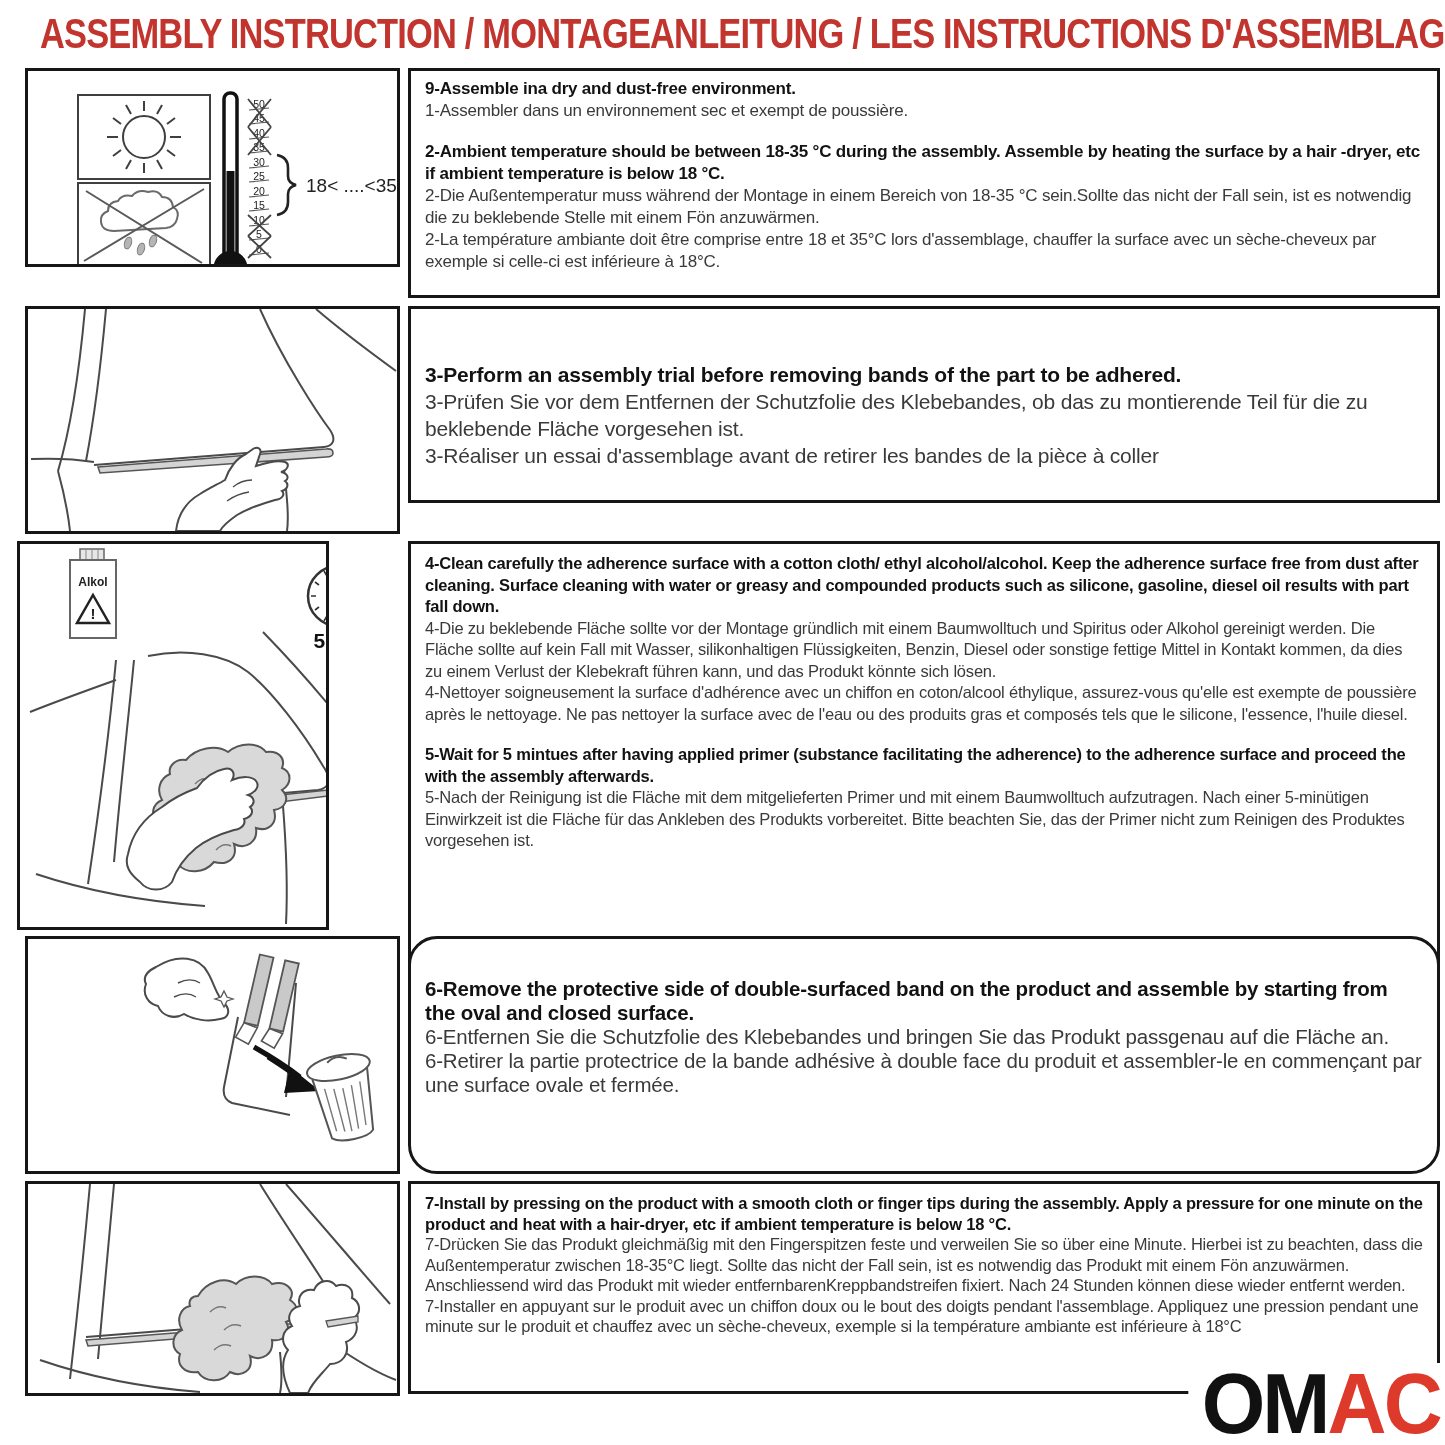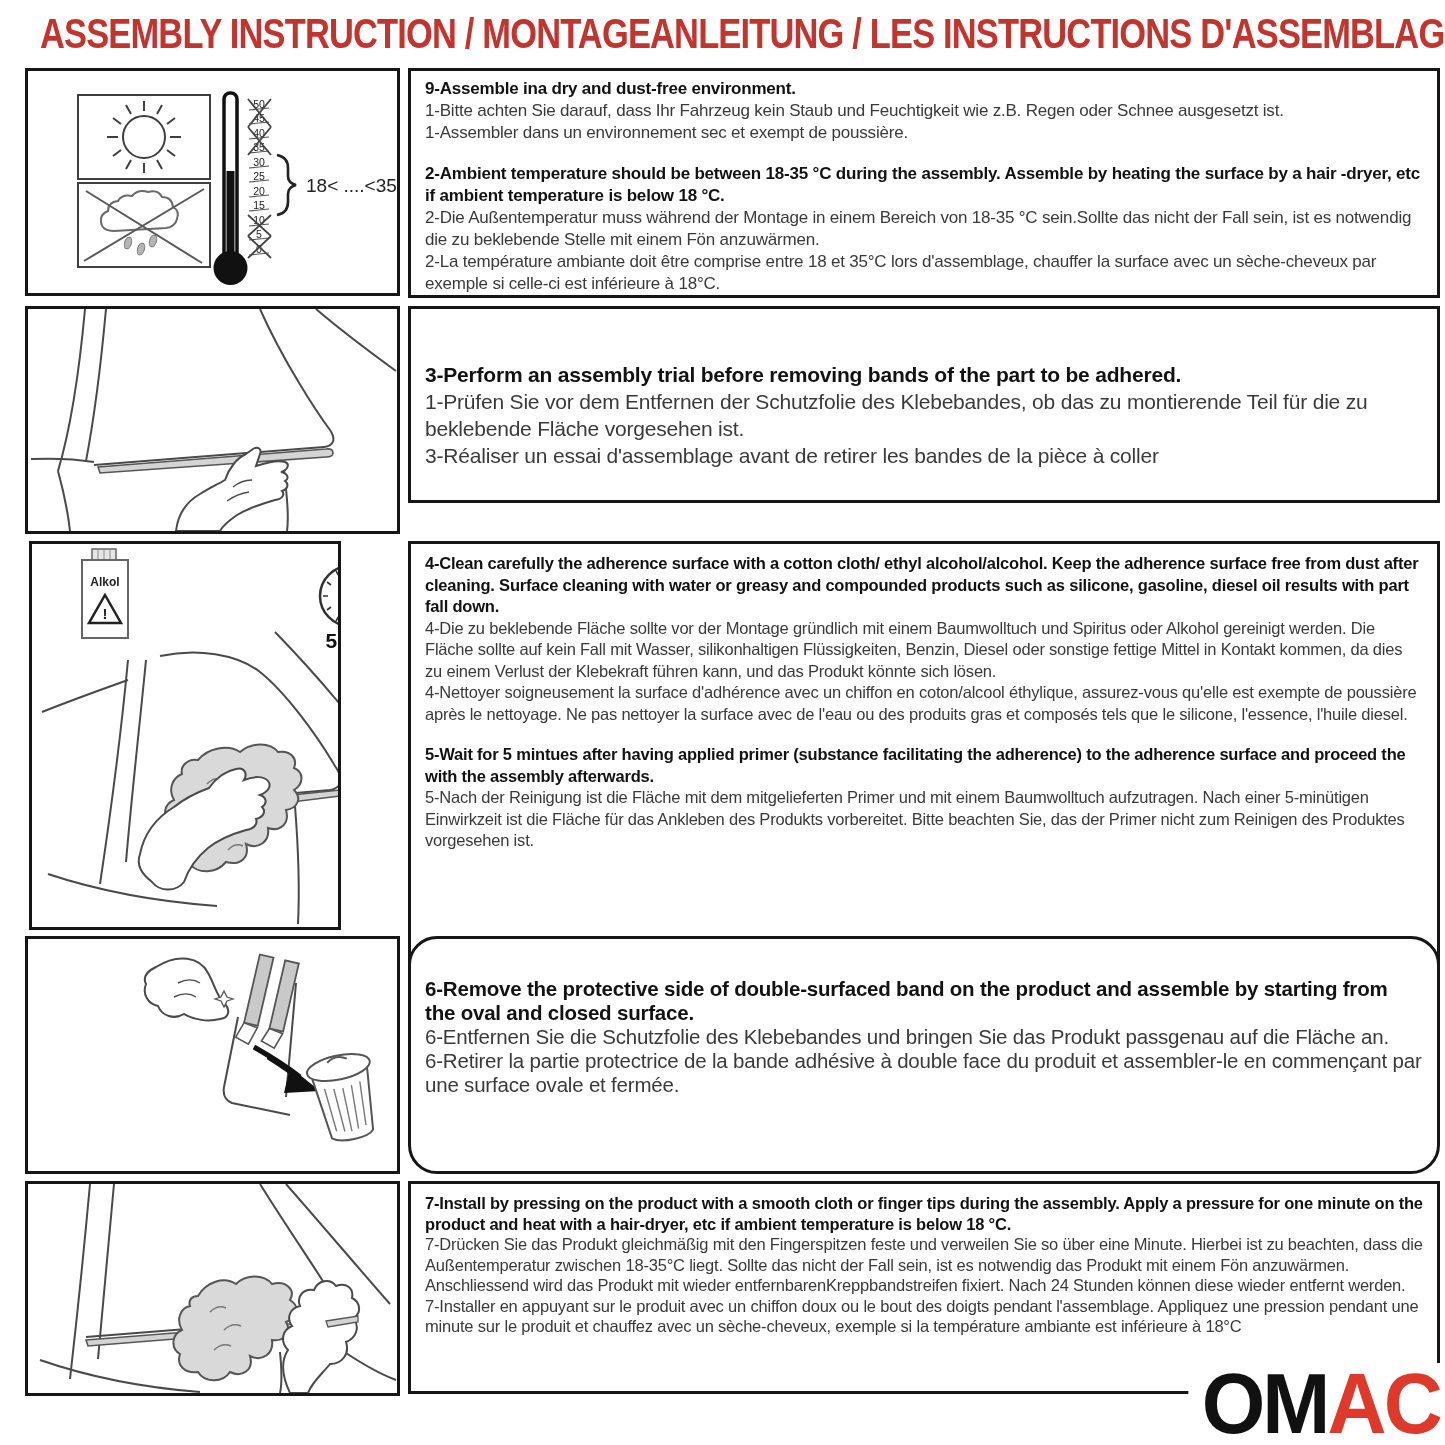--- a/index.html
+++ b/index.html
@@ -28,21 +28,21 @@
   svg{display:block;}
   svg text{font-family:"Liberation Sans",sans-serif;}
 </style>
 </head>
 <body>
 
 <div id="canvas">
 
   <div class="title">ASSEMBLY INSTRUCTION / MONTAGEANLEITUNG / LES INSTRUCTIONS D'ASSEMBLAGE</div>
 
-  <div class="box illo" style="left:25px;top:68px;width:375px;height:228px;">
+  <div class="box illo" style="left:25px;top:68px;width:375px;height:199px;">
     <svg width="369" height="222" viewBox="0 0 369 222">
       <g stroke="#3f3f3f" stroke-width="2" fill="none">
         <rect x="50" y="24" width="132" height="84"></rect>
         <circle cx="116" cy="66" r="21"></circle>
         <path d="M142 66 L153 66 M139 53 L147 47 M129 43 L134 34 M116 40 L116 30 M103 43 L98 34 M93 53 L85 47 M90 66 L79 66 M93 79 L85 85 M103 89 L98 98 M116 92 L116 102 M129 89 L134 98 M139 79 L147 85"></path>
       </g>
       <g>
         <rect x="50" y="112" width="132" height="84" stroke="#3f3f3f" stroke-width="2" fill="none"></rect>
         <path d="M86 160 Q74 160 73 151 Q72 143 80 140 Q80 131 90 130 Q94 123 104 125 Q110 118 120 121 Q130 118 134 126 Q144 126 145 136 Q152 140 149 148 Q147 156 138 157 Z" fill="none" stroke="#6a6a6a" stroke-width="2"></path>
         <g fill="#b5b5b5" stroke="#777" stroke-width="1">
@@ -76,21 +76,20 @@
           <path d="M220 28 L243 56 M243 28 L220 56 M220 56 L243 84 M243 56 L220 84"></path>
           <path d="M220 144 L243 165 M243 144 L220 165 M220 165 L243 187 M243 165 L220 187"></path>
         </g>
         <path d="M249 84 Q260 86 260 97 L260 105 Q260 112 268 114 Q260 116 260 123 L260 131 Q260 142 249 144" fill="none" stroke="#222" stroke-width="2.6"></path>
         <text x="278" y="121" font-size="19" fill="#222">18&lt; ....&lt;35 C</text>
       </g>
     </svg>
   </div>
   <div class="box textcol row1-text" style="left:408px;top:68px;width:1032px;height:230px;">
       <p class="para bold">9-Assemble ina dry and dust-free environment.</p>
-      <p class="para">1-Bitte achten Sie darauf, dass Ihr Fahrzeug kein Staub und Feuchtigkeit wie z.B. Regen oder Schnee ausgesetzt ist.</p>
       <p class="para">1-Assembler dans un environnement sec et exempt de poussière.</p>
       <p class="para bold gap">2-Ambient temperature should be between 18-35 °C  during the assembly. Assemble by heating the surface by a hair -dryer, etc if ambient temperature is below 18 °C.</p>
       <p class="para">2-Die Außentemperatur muss während der Montage in einem Bereich von 18-35 °C  sein.Sollte das nicht der Fall sein, ist es notwendig die zu beklebende Stelle mit einem Fön anzuwärmen.</p>
       <p class="para">2-La température ambiante doit être comprise entre 18 et 35°C lors d'assemblage, chauffer la surface avec un sèche-cheveux par exemple si celle-ci est inférieure à 18°C.</p>
     </div>
 
   <div class="box illo" style="left:25px;top:306px;width:375px;height:228px;">
     <svg width="369" height="222" viewBox="0 0 369 222">
       <g stroke="#4a4a4a" stroke-width="2" fill="none">
         <path d="M57 0 C52 55 44 115 30 162"></path>
@@ -101,25 +100,25 @@
         <path d="M256 160 C259 188 261 208 259 222"></path>
         <path d="M30 162 C36 184 40 204 42 222"></path>
       </g>
       <path d="M70 158 L298 140 Q305 139 305 144 Q305 148 298 148 L72 164 Z" fill="#d4d4d4" stroke="#555" stroke-width="1.6"></path>
       <path d="M148 222 C150 205 158 193 172 185 C180 180 190 175 197 171 C201 159 209 149 218 145 L225 140 C230 137 234 140 232 145 L228 157 C240 153 251 151 257 153 C262 155 260 161 253 163 C259 164 262 169 257 172 C261 175 260 180 254 182 C257 185 255 190 247 191 C233 195 219 200 209 206 C199 213 194 218 192 222 Z" fill="#fff" stroke="#4a4a4a" stroke-width="2"></path>
       <path d="M205 178 C211 173 218 171 224 171 M199 192 C206 187 214 184 221 183" stroke="#4a4a4a" stroke-width="1.4" fill="none"></path>
     </svg>
   </div>
   <div class="box textcol row2-text" style="left:408px;top:306px;width:1032px;height:197px;">
       <p class="para bold">3-Perform an assembly trial before removing bands of the part to be adhered.</p>
-      <p class="para">1-Prüfen Sie vor dem Entfernen der Schutzfolie des Klebebandes, ob das zu montierende Teil für die zu beklebende Fläche vorgesehen ist.</p>
+      <p class="para">3-Prüfen Sie vor dem Entfernen der Schutzfolie des Klebebandes, ob das zu montierende Teil für die zu beklebende Fläche vorgesehen ist.</p>
       <p class="para">3-Réaliser un essai d'assemblage avant de retirer les bandes de la pièce à coller</p>
     </div>
 
-  <div class="box illo" style="left:29px;top:541px;width:312px;height:389px;">
+  <div class="box illo" style="left:17px;top:541px;width:312px;height:389px;">
     <svg width="369" height="383" viewBox="0 0 369 383">
       <g>
         <rect x="60" y="5" width="24" height="11" fill="#e6e6e6" stroke="#666" stroke-width="1.5"></rect>
         <path d="M66 5 L66 16 M72 5 L72 16 M78 5 L78 16" stroke="#888" stroke-width="1"></path>
         <rect x="50" y="16" width="46" height="78" fill="#fff" stroke="#666" stroke-width="2"></rect>
         <text x="73" y="42" font-size="12" font-weight="bold" fill="#222" text-anchor="middle">Alkol</text>
         <path d="M73 51 L89 79 L57 79 Z" fill="none" stroke="#222" stroke-width="2.5"></path>
         <text x="73" y="75" font-size="15" font-weight="bold" fill="#222" text-anchor="middle">!</text>
       </g>
       <g>

